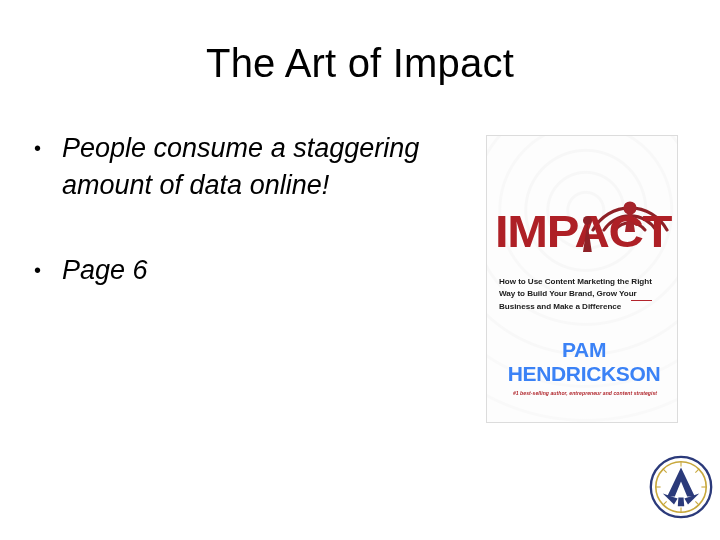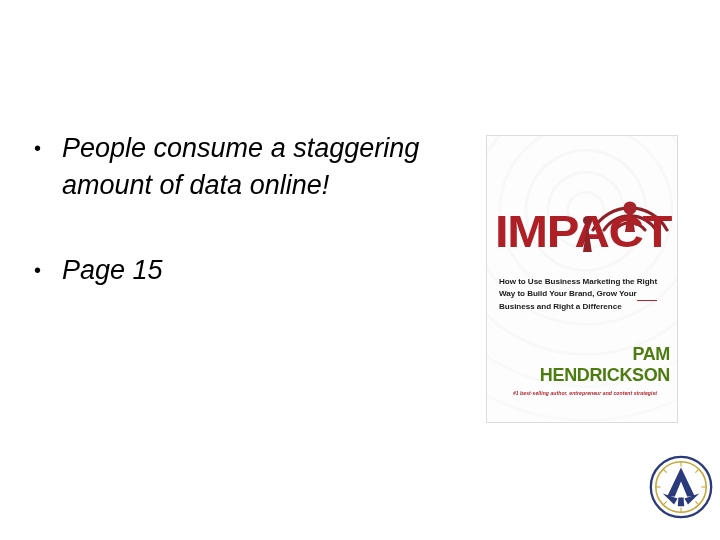--- a/index.html
+++ b/index.html
@@ -115,25 +115,25 @@
   }
   .cover-subtitle .hl {
     color:#1b1b1b;
     border-bottom:1.4px solid #b3242c;
     padding-bottom:14px;
   }
   .cover-author {
     position:absolute;
     left:11px; bottom:36px;
     width:172px;
-    font-size:18px;
+    font-size:21px;
     font-weight:700;
     letter-spacing:-0.35px;
-    color:#4d7c0f;
-    text-align:right;
+    color:#3b82f6;
+    text-align:center;
   }
   .cover-tagline {
     position:absolute;
     left:13px; bottom:26px;
     width:170px;
     font-size:5.1px;
     font-weight:700;
     font-style:italic;
     letter-spacing:0.05px;
     color:#b0262c;
@@ -149,31 +149,32 @@
     left:649px; top:455px;
     width:64px; height:64px;
   }
   .corner-logo svg { display:block; width:100%; height:100%; }
 </style>
 </head>
 <body>
 
 <div class="slide">
 
+  <h1 class="slide-title">The Art of Impact</h1>
 
   <div class="body-list">
 
     <div class="bullet-item">
       <span class="bullet-mark">•</span>
       <span class="bullet-text">People consume a staggering amount of data online!</span>
     </div>
 
     <div class="bullet-item spaced">
       <span class="bullet-mark">•</span>
-      <span class="bullet-text">Page 15</span>
+      <span class="bullet-text">Page 6</span>
     </div>
 
   </div>
 
   <div class="book-cover">
 
     <div class="cover-bg-rings"></div>
 
     <div class="cover-antenna">
       <svg viewBox="0 0 94 82" xmlns="http://www.w3.org/2000/svg">
@@ -194,21 +195,21 @@
       <svg class="cover-impact-svg" viewBox="0 0 178 42" xmlns="http://www.w3.org/2000/svg" preserveAspectRatio="xMinYMid meet">
         <text x="0" y="36" font-family="'Liberation Sans', sans-serif" font-size="44" font-weight="700" letter-spacing="-1.2" fill="#ae2026" textLength="176" lengthAdjust="spacingAndGlyphs">IMPACT</text>
         <g>
           <path d="M88 41 L92.4 11 L96.8 41 Z" fill="#8f2127"></path>
           <circle cx="92.4" cy="9.4" r="4.4" fill="#8f2127"></circle>
         </g>
       </svg>
     </div>
 
     <div class="cover-subtitle">
-      <span>How to Use Business Marketing the </span><span class="hl">Right</span><span> Way to Build Your Brand, Grow Your Business and Right a Difference</span>
+      <span>How to Use Content Marketing the </span><span class="hl">Right</span><span> Way to Build Your Brand, Grow Your Business and Make a Difference</span>
     </div>
 
     <div class="cover-author">PAM HENDRICKSON</div>
 
     <div class="cover-tagline">#1 best-selling author, entrepreneur and content strategist</div>
 
   </div>
 
   <div class="corner-logo">
     <svg viewBox="0 0 64 64" xmlns="http://www.w3.org/2000/svg">

